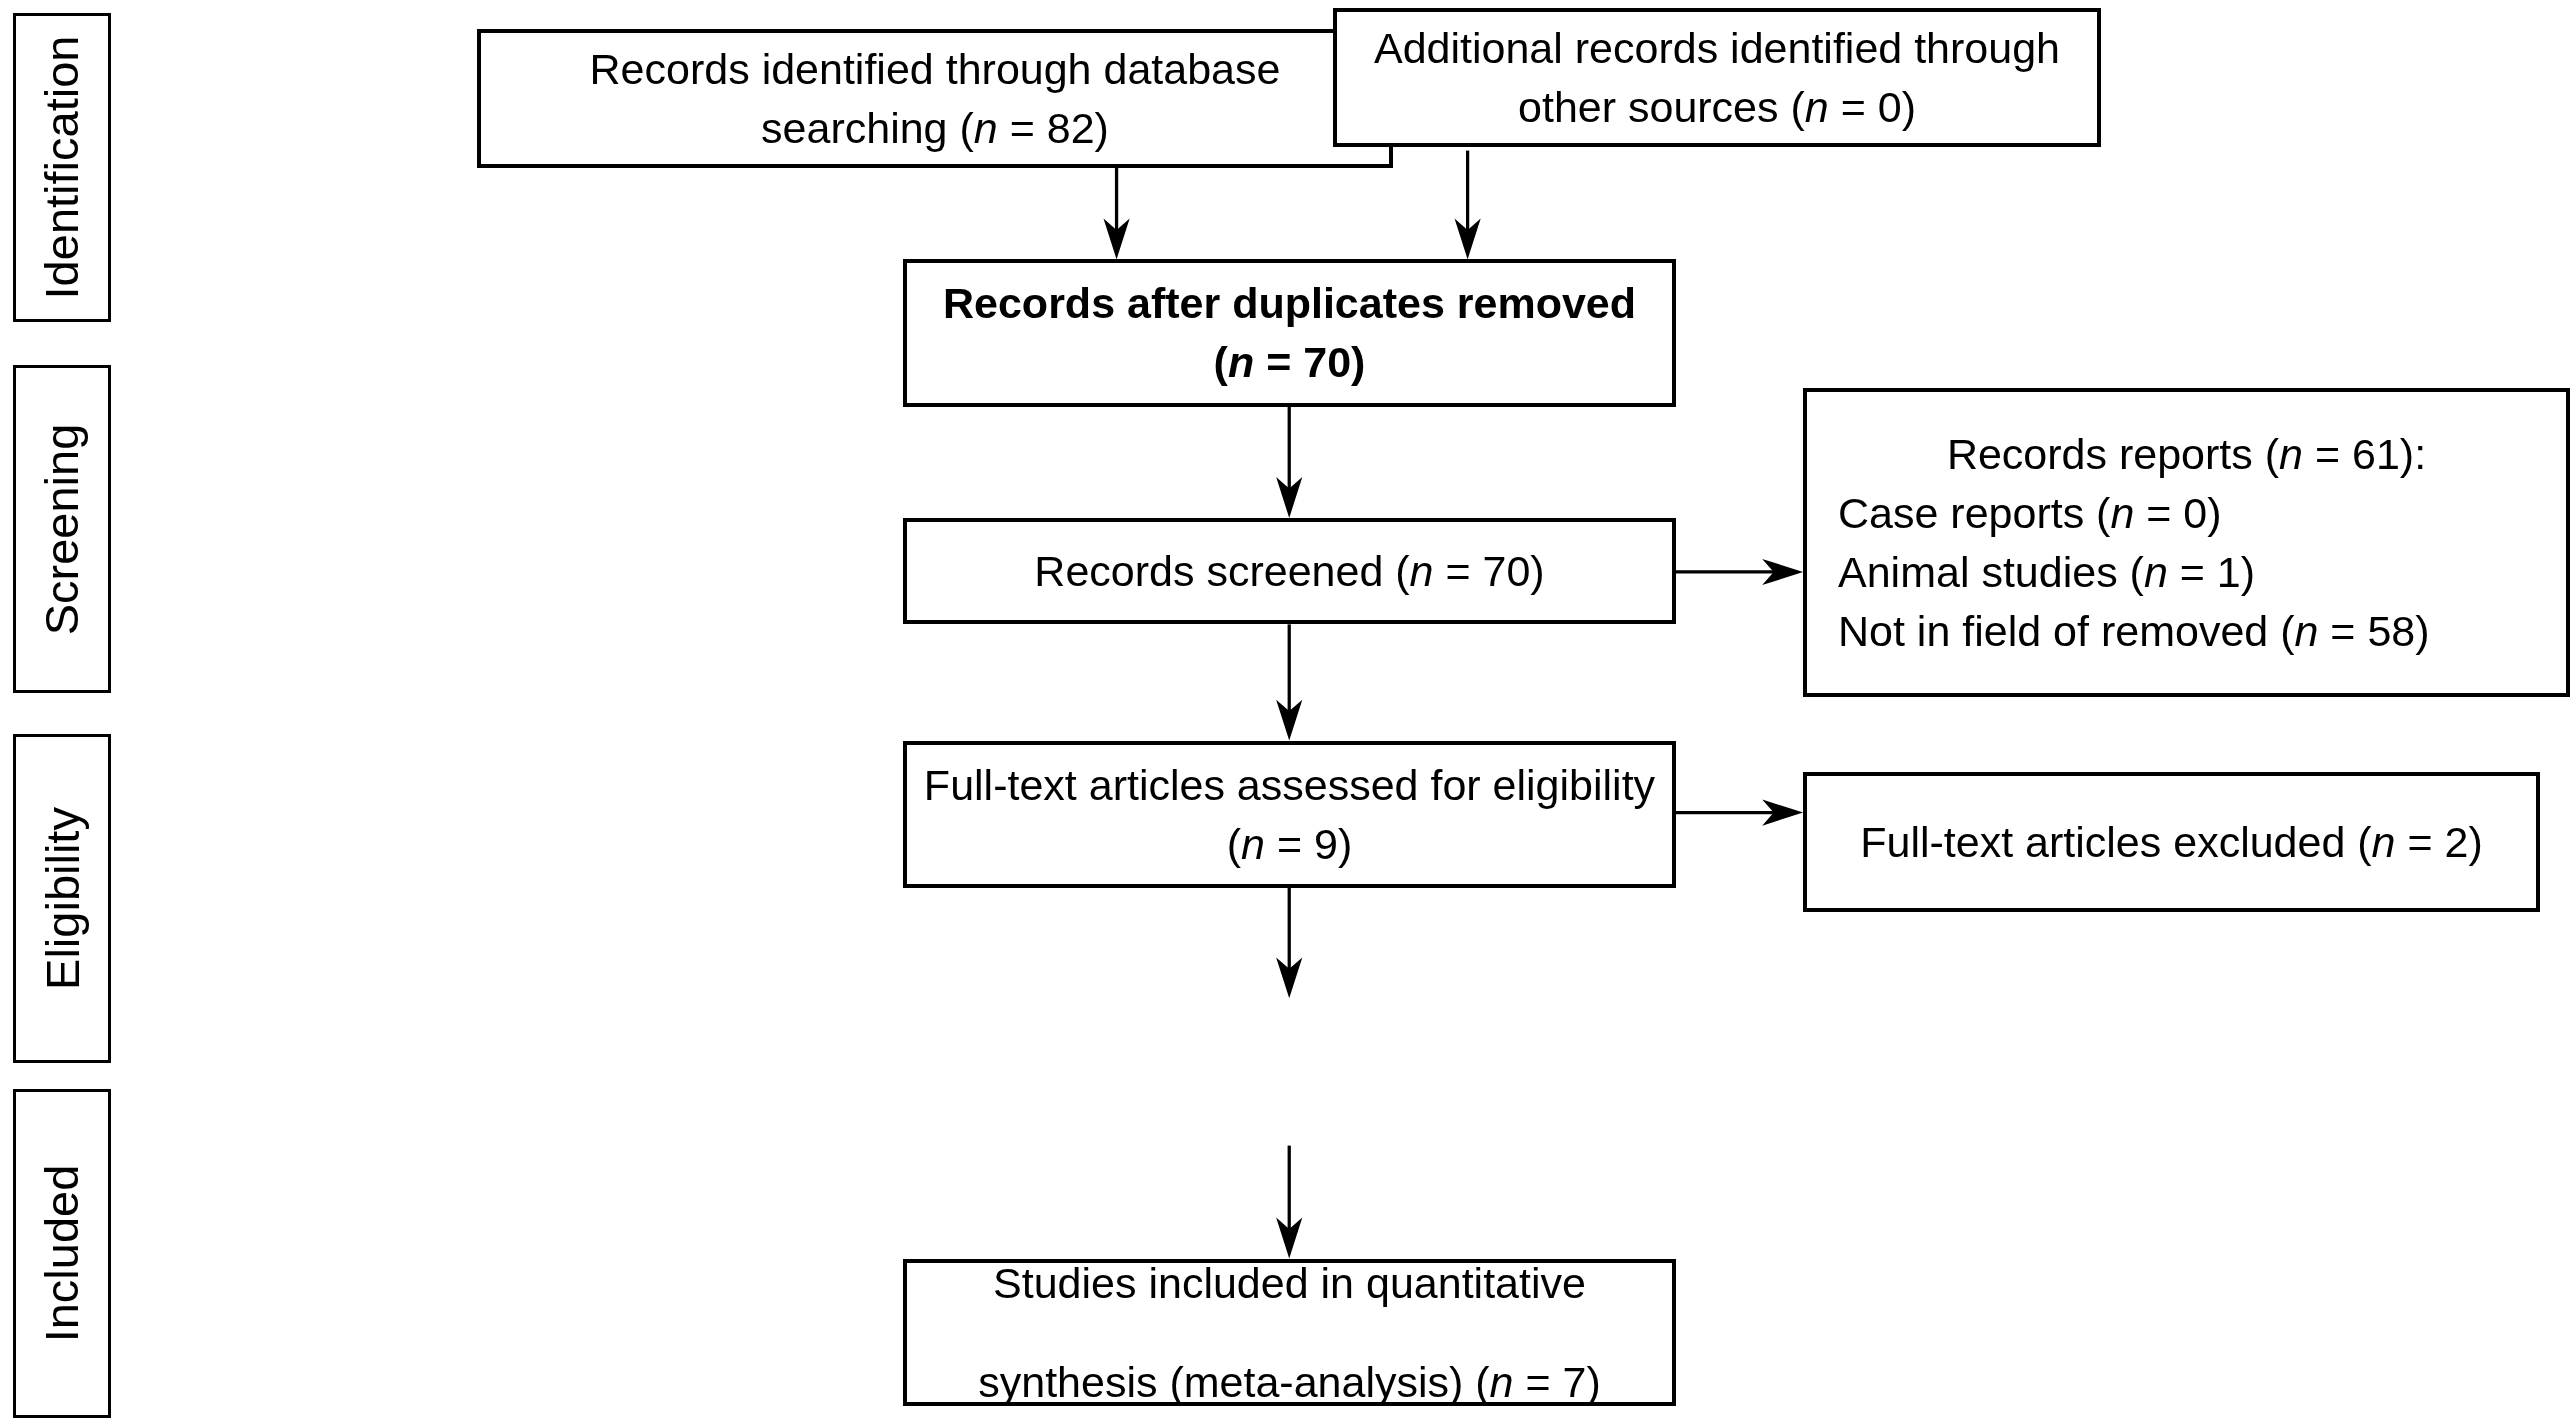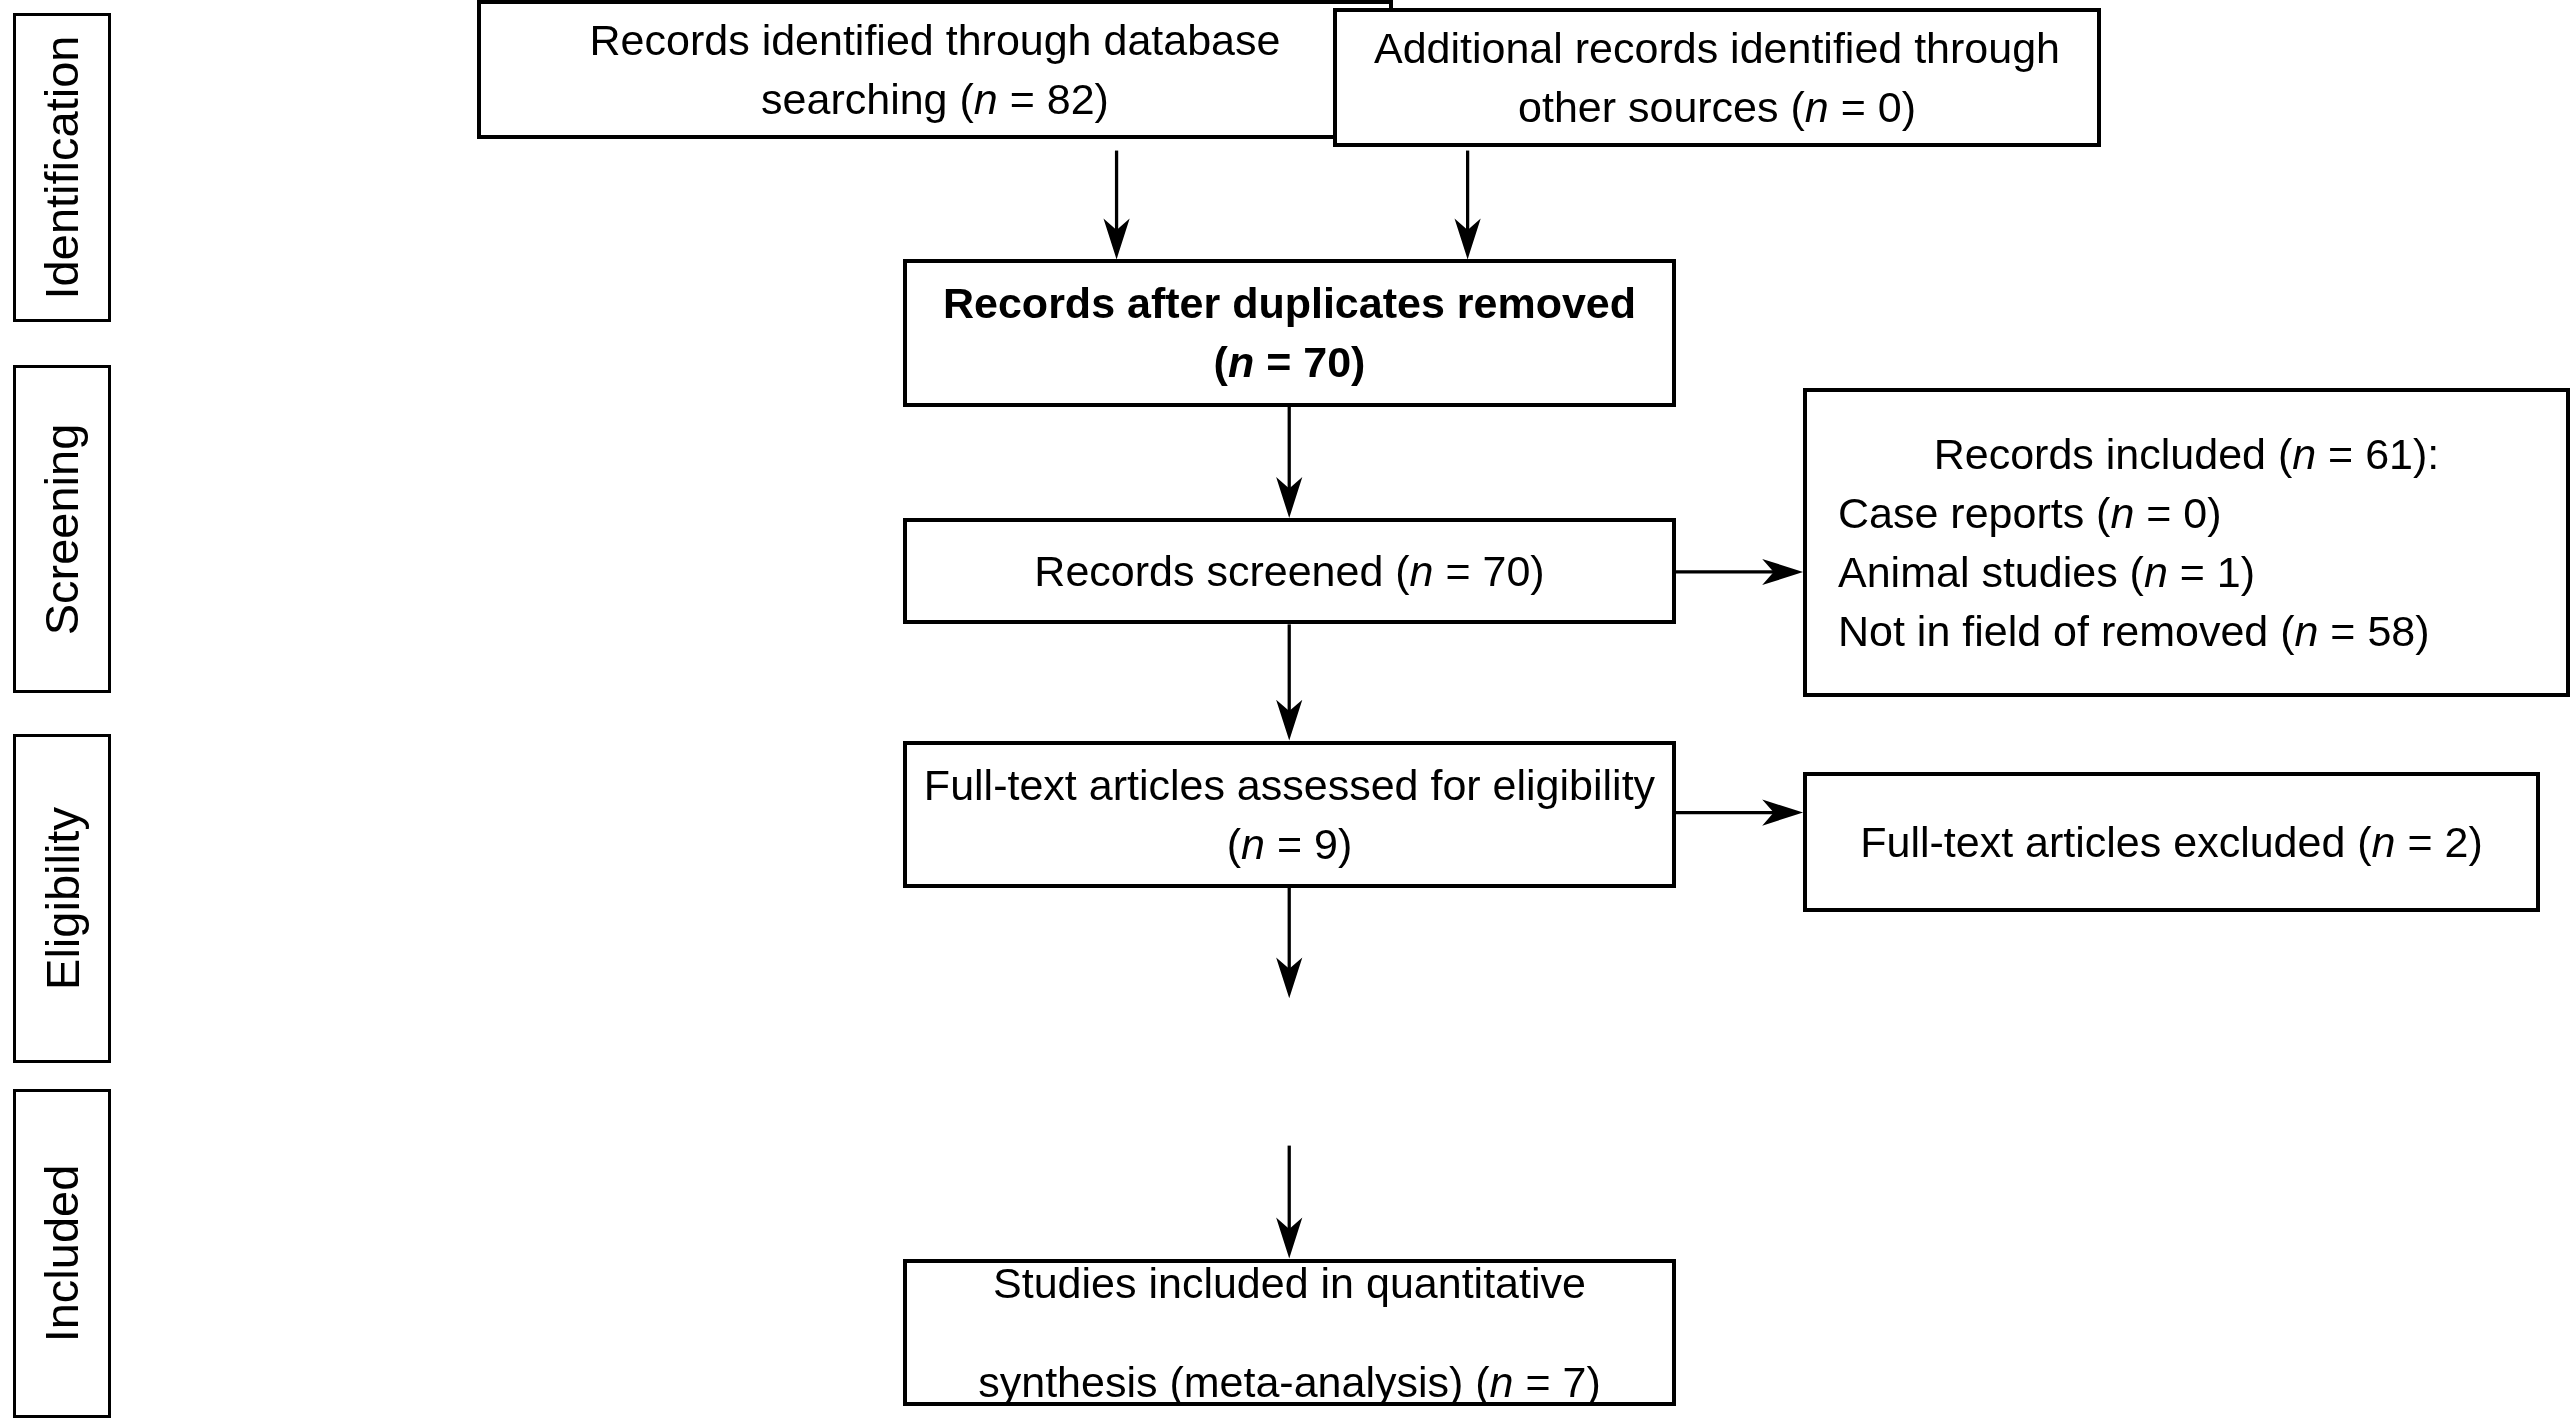--- a/index.html
+++ b/index.html
@@ -25,21 +25,21 @@
     flex-direction: column;
     justify-content: center;
     font-size: 43px;
     line-height: 59px;
     text-align: center;
   }
   .box .line { width: 100%; }
   .box i { font-style: italic; }
 
   
-  .b-identified   { left: 477px;  top: 0;   width: 916px; height: 139px; }
+  .b-identified   { left: 477px;  top: 29px;   width: 916px; height: 139px; }
   .b-additional   { left: 1333px; top: 8px;   width: 768px; height: 139px; }
   .b-duplicates   { left: 903px; top: 259px;  width: 773px; height: 148px; font-weight: bold; }
   .b-screened     { left: 903px; top: 518px;  width: 773px; height: 106px; }
   .b-excluded     { left: 1803px; top: 388px;  width: 767px; height: 309px;
                     text-align: left; padding: 0 31px; }
   .b-assessed     { left: 903px; top: 741px;  width: 773px; height: 147px; }
   .b-ft-excluded  { left: 1803px; top: 772px;  width: 737px; height: 140px; }
   .b-qualitative  { left: 903px; top: 999px; width: 773px; height: 147px; }
   .b-quantitative { left: 903px; top: 1259px; width: 773px; height: 147px; gap: 40px; }
 
@@ -140,21 +140,21 @@
   <div class="box b-duplicates">
       <div class="line"><span>Records after duplicates removed</span></div>
       <div class="line"><span>(</span><i>n</i><span> = 70)</span></div>
     </div>
 
   <div class="box b-screened">
       <div class="line"><span>Records screened (</span><i>n</i><span> = 70)</span></div>
     </div>
 
   <div class="box b-excluded">
-      <div class="line" style="text-align: center;"><span>Records included (</span><i>n</i><span> = 61):</span></div>
+      <div class="line" style="text-align: center;"><span>Records reports (</span><i>n</i><span> = 61):</span></div>
       <div class="line"><span>Case reports (</span><i>n</i><span> = 0)</span></div>
       <div class="line"><span>Animal studies (</span><i>n</i><span> = 1)</span></div>
       <div class="line"><span>Not in field of removed (</span><i>n</i><span> = 58)</span></div>
     </div>
 
   <div class="box b-assessed">
       <div class="line"><span>Full-text articles assessed for eligibility</span></div>
       <div class="line"><span>(</span><i>n</i><span> = 9)</span></div>
     </div>
 

